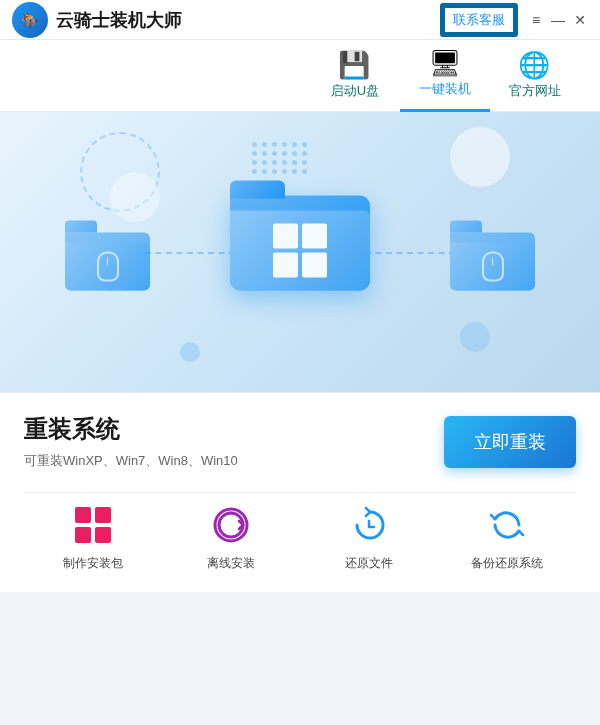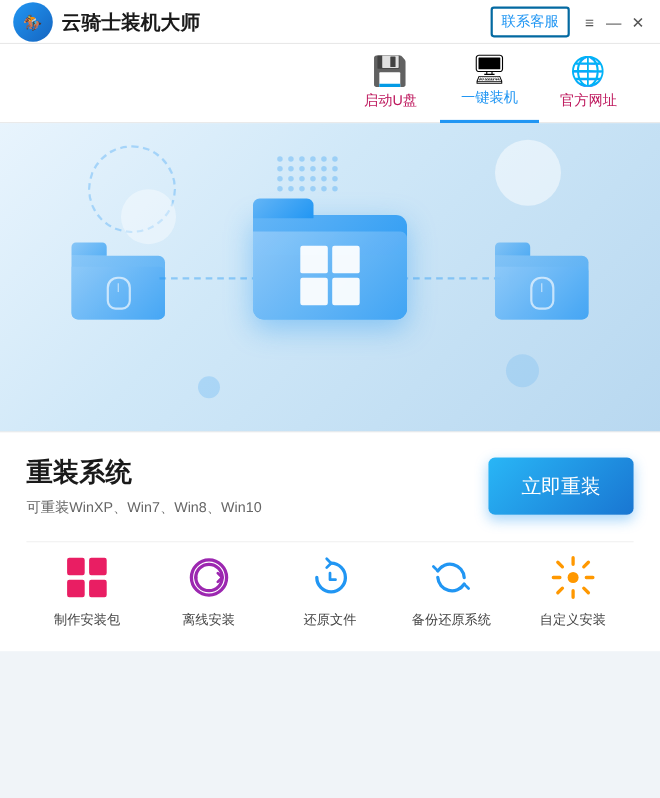--- a/index.html
+++ b/index.html
@@ -46,21 +46,21 @@
     .title-bar-right {
       display: flex;
       align-items: center;
       gap: 10px;
     }
     .contact-btn {
       font-size: 13px;
       color: #2196f3;
       cursor: pointer;
       padding: 3px 8px;
-      border: 2px solid #0369a1;
+      border: 5px solid #0369a1;
       border-radius: 3px;
     }
     .window-controls {
       display: flex;
       gap: 6px;
       align-items: center;
     }
     .win-btn {
       width: 16px;
       height: 16px;
@@ -96,21 +96,21 @@
     }
     .nav-item.active {
       border-bottom: 3px solid #2196f3;
     }
     .nav-item .nav-icon {
       font-size: 26px;
       line-height: 1;
     }
     .nav-item .nav-label {
       font-size: 13px;
-      color: #be185d;
+      color: #0f766e;
     }
     .nav-item.active .nav-label {
       color: #2196f3;
     }
 
     
     .banner {
       width: 100%;
       height: 280px;
       background: linear-gradient(135deg, #e8f4fd 0%, #d0e8f8 40%, #b8d8f0 100%);
@@ -528,24 +528,15 @@
         <svg width="40" height="40" viewBox="0 0 40 40">
           <path d="M8 14 A13 13 0 0 1 32 20" fill="none" stroke="#2196f3" stroke-width="3" stroke-linecap="round"></path>
           <path d="M32 26 A13 13 0 0 1 8 20" fill="none" stroke="#2196f3" stroke-width="3" stroke-linecap="round"></path>
           <path d="M4 10 L8 14 L12 10" fill="none" stroke="#2196f3" stroke-width="2.5" stroke-linecap="round" stroke-linejoin="round"></path>
           <path d="M36 30 L32 26 L28 30" fill="none" stroke="#2196f3" stroke-width="2.5" stroke-linecap="round" stroke-linejoin="round"></path>
         </svg>
       </div>
       <span class="tool-label">备份还原系统</span>
     </div>
 
-    <div class="tool-item">
-      <div class="tool-icon-wrap">
-        <svg width="40" height="40" viewBox="0 0 40 40">
-          <circle cx="20" cy="20" r="5" fill="#ff9800"></circle>
-          <path d="M20 2 L20 8 M20 32 L20 38 M2 20 L8 20 M32 20 L38 20 M6.1 6.1 L10.3 10.3 M29.7 29.7 L33.9 33.9 M33.9 6.1 L29.7 10.3 M10.3 29.7 L6.1 33.9" stroke="#ff9800" stroke-width="3" stroke-linecap="round"></path>
-        </svg>
-      </div>
-      <span class="tool-label">自定义安装</span>
-    </div>
 
   </div>
 </div>
 
 </body></html>

